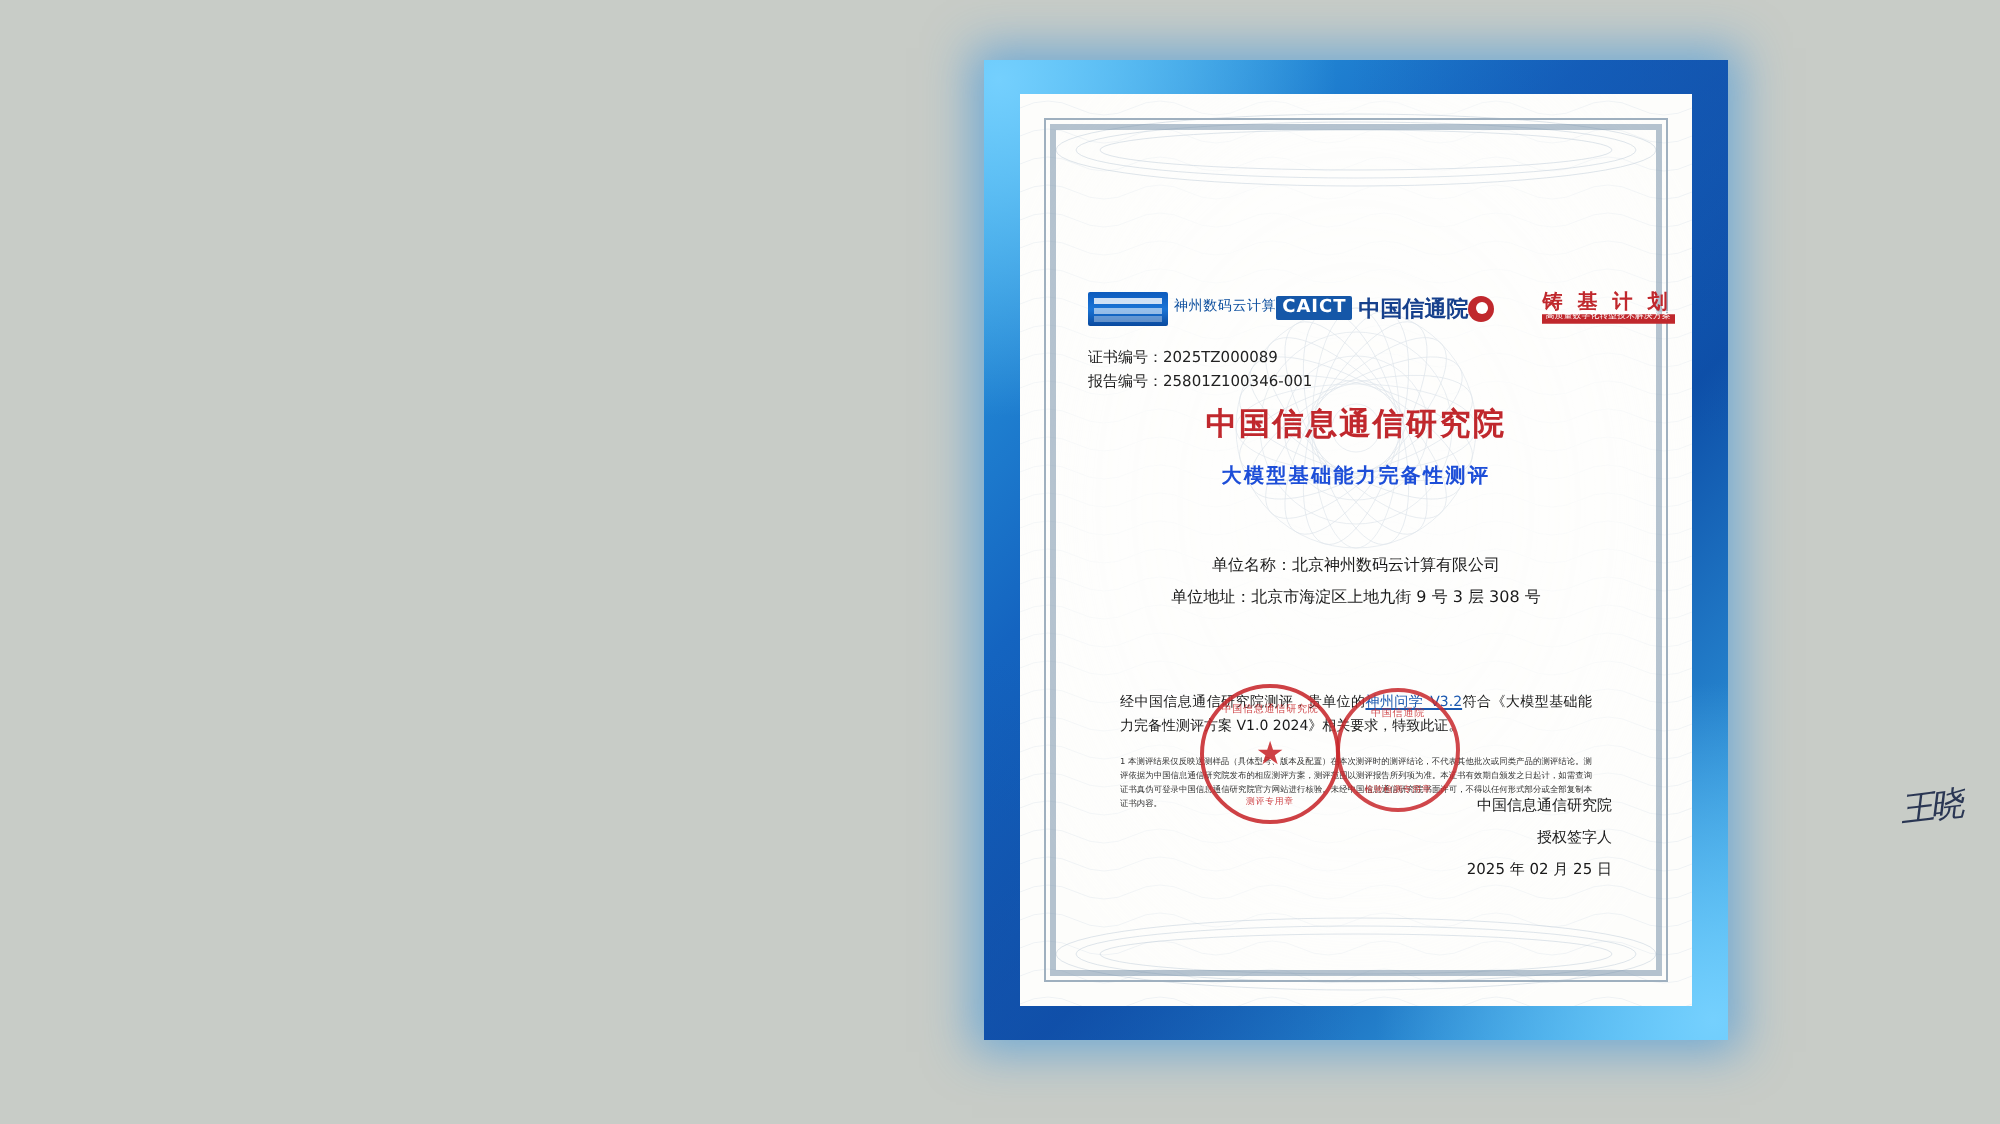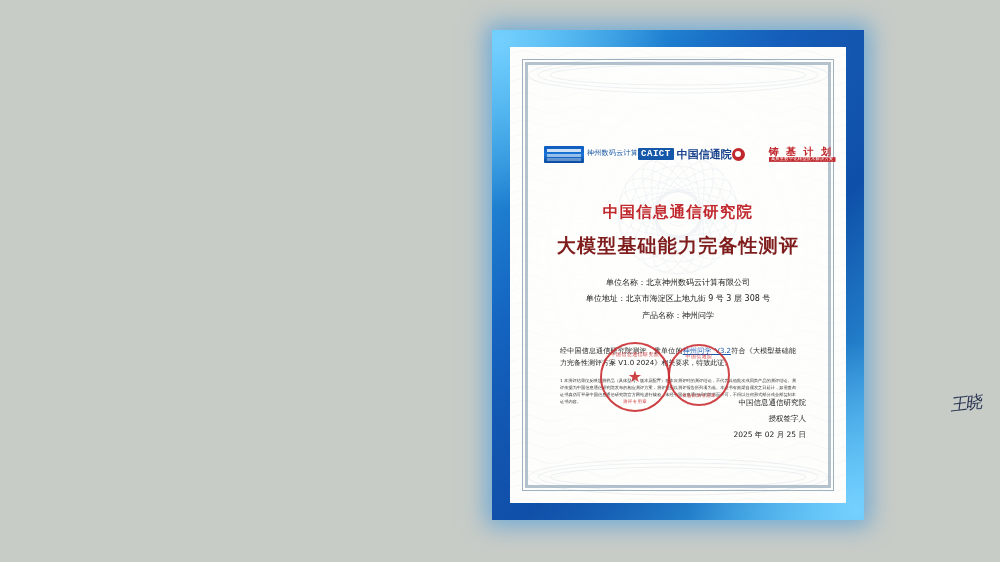--- a/index.html
+++ b/index.html
@@ -124,21 +124,20 @@
     font-size: 7px;
     color: #0d4f9e;
     letter-spacing: .3px;
     line-height: 1.05;
     white-space: nowrap;
   }
   .logo-mid {
     display: flex;
     align-items: center;
     gap: 3px;
-    font-family: Liberation Mono, monospace;
   }
   .caict-badge {
     font-size: 9px;
     font-weight: 700;
     color: #ffffff;
     background: #1557a8;
     padding: 1px 3px;
     letter-spacing: .5px;
     border-radius: 1px;
   }
@@ -208,23 +207,23 @@
     text-align: center;
   }
   .title-main {
     font-size: 15.5px;
     font-weight: 700;
     color: #c0282d;
     letter-spacing: 1.2px;
     line-height: 1.5;
   }
   .title-sub {
-    font-size: 19px;
+    font-size: 10px;
     font-weight: 700;
-    color: #7f1d1d;
+    color: #1d4ed8;
     letter-spacing: 1.2px;
     line-height: 1.5;
     margin-top: 7px;
   }
 
   
   .fields {
     position: absolute;
     left: 0; right: 0;
     top: 202px;
@@ -407,35 +406,40 @@
           </div>
           <div class="logo-right">
             <div class="zhuji-dot"></div>
             <div class="zhuji-text">
               <div class="zhuji-main">铸 基 计 划</div>
               <div class="zhuji-sub">高质量数字化转型技术解决方案</div>
             </div>
           </div>
         </div>
 
+        <div class="numbers">
+          <div>
+            <span>证书编号：</span><span>2025TZ000089</span>
+          </div>
+          <div>
+            <span>报告编号：</span><span>25801Z100346-001</span>
+          </div>
+        </div>
 
         <div class="title-block">
           <div class="title-main">中国信息通信研究院</div>
           <div class="title-sub">大模型基础能力完备性测评</div>
         </div>
 
         <div class="fields">
           <div>
             <span class="lbl">单位名称：</span><span>北京神州数码云计算有限公司</span>
           </div>
           <div>
             <span class="lbl">单位地址：</span><span>北京市海淀区上地九街 9 号 3 层 308 号</span>
-          </div>
-          <div>
-            <span class="lbl">产品名称：</span><span>神州问学</span>
           </div>
         </div>
 
         <div class="para">
           <span>经中国信息通信研究院测评，贵单位的</span><span class="blue">神州问学_V3.2</span><span>符合《大模型基础能力完备性测评方案 V1.0 2024》相关要求，特致此证。</span>
         </div>
 
         <div class="footnote">1  本测评结果仅反映送测样品（具体型号、版本及配置）在本次测评时的测评结论，不代表其他批次或同类产品的测评结论。测评依据为中国信息通信研究院发布的相应测评方案，测评范围以测评报告所列项为准。本证书有效期自颁发之日起计，如需查询证书真伪可登录中国信息通信研究院官方网站进行核验。未经中国信息通信研究院书面许可，不得以任何形式部分或全部复制本证书内容。</div>
 
         <div class="sign-block">

